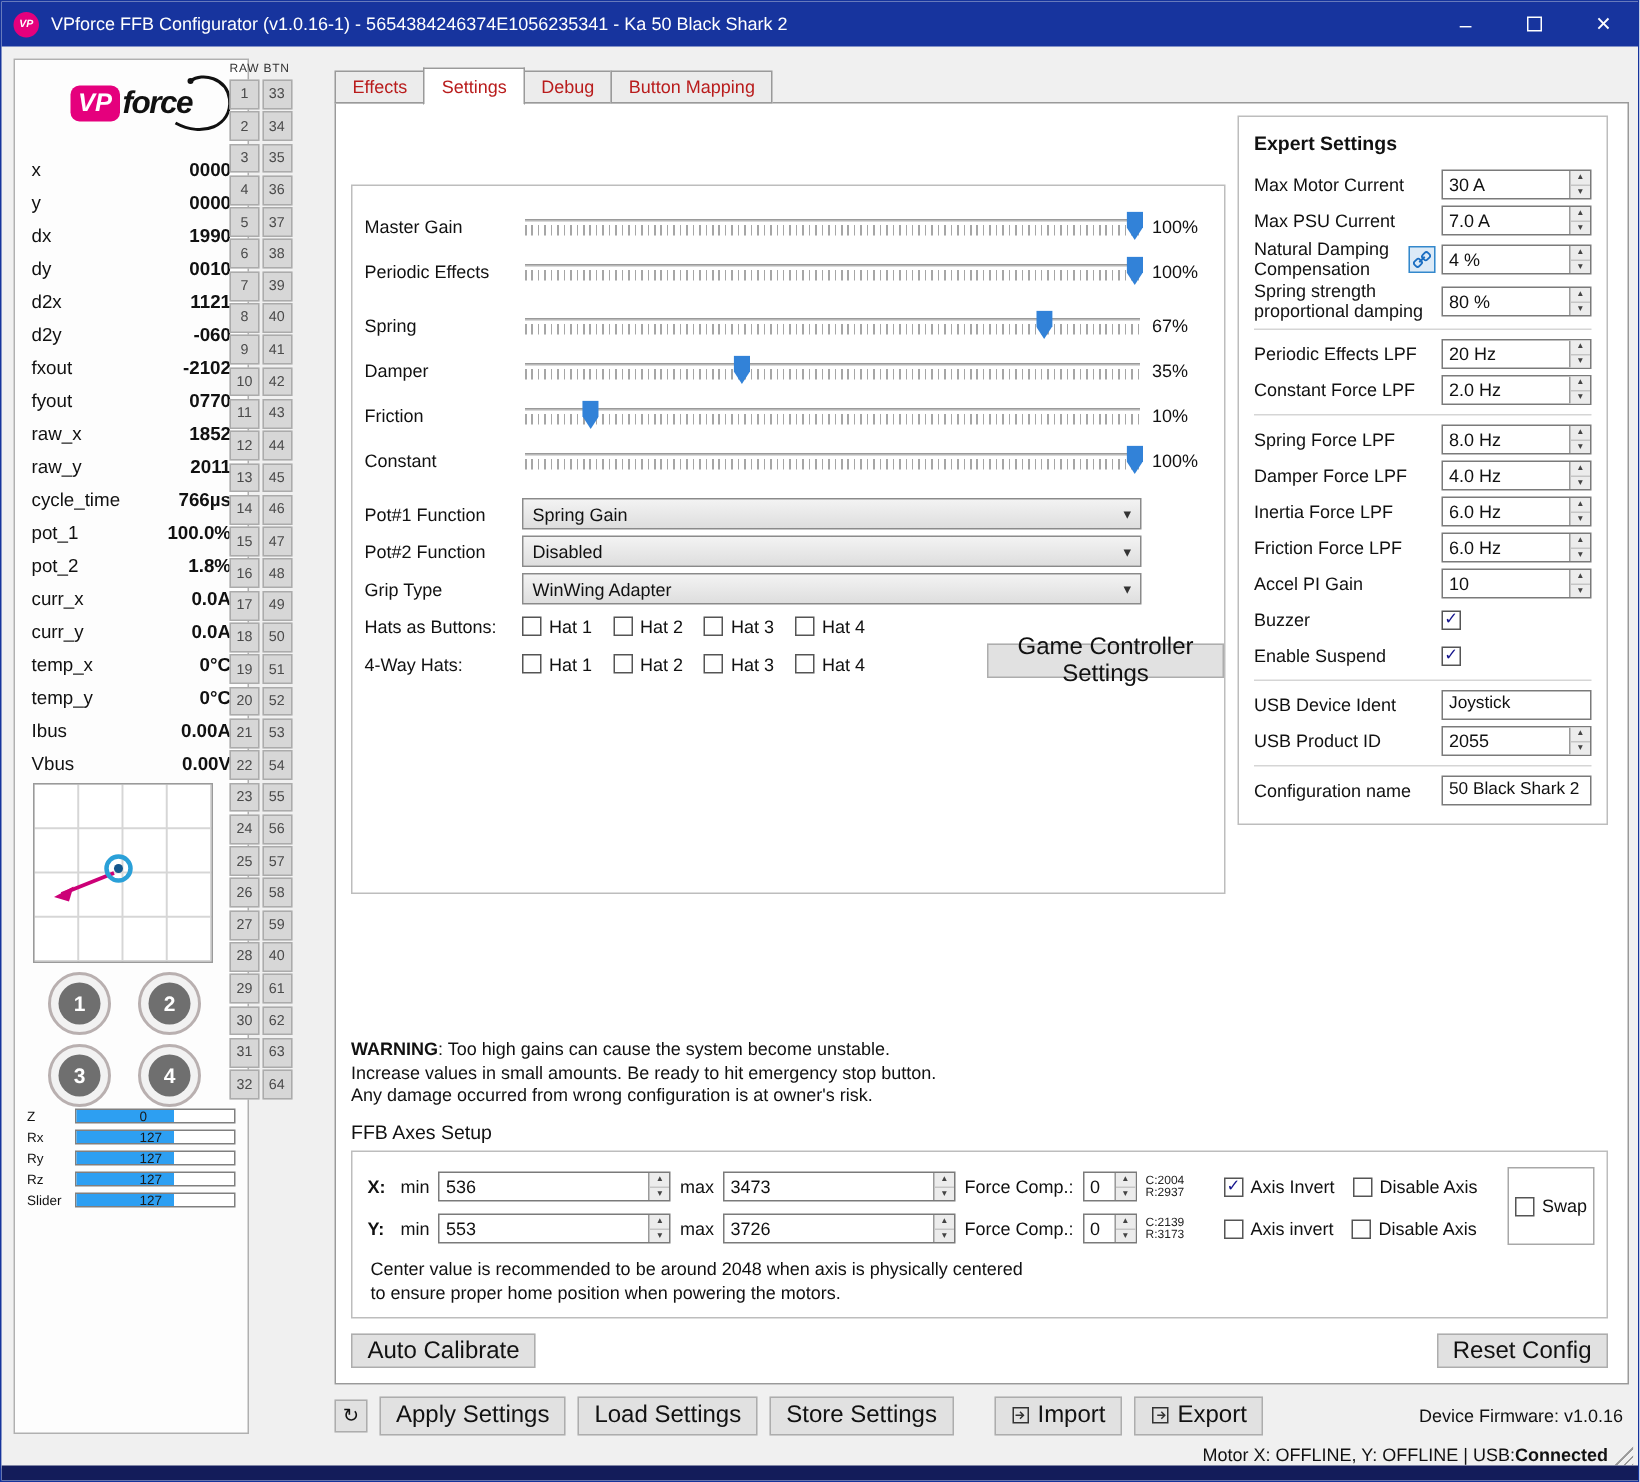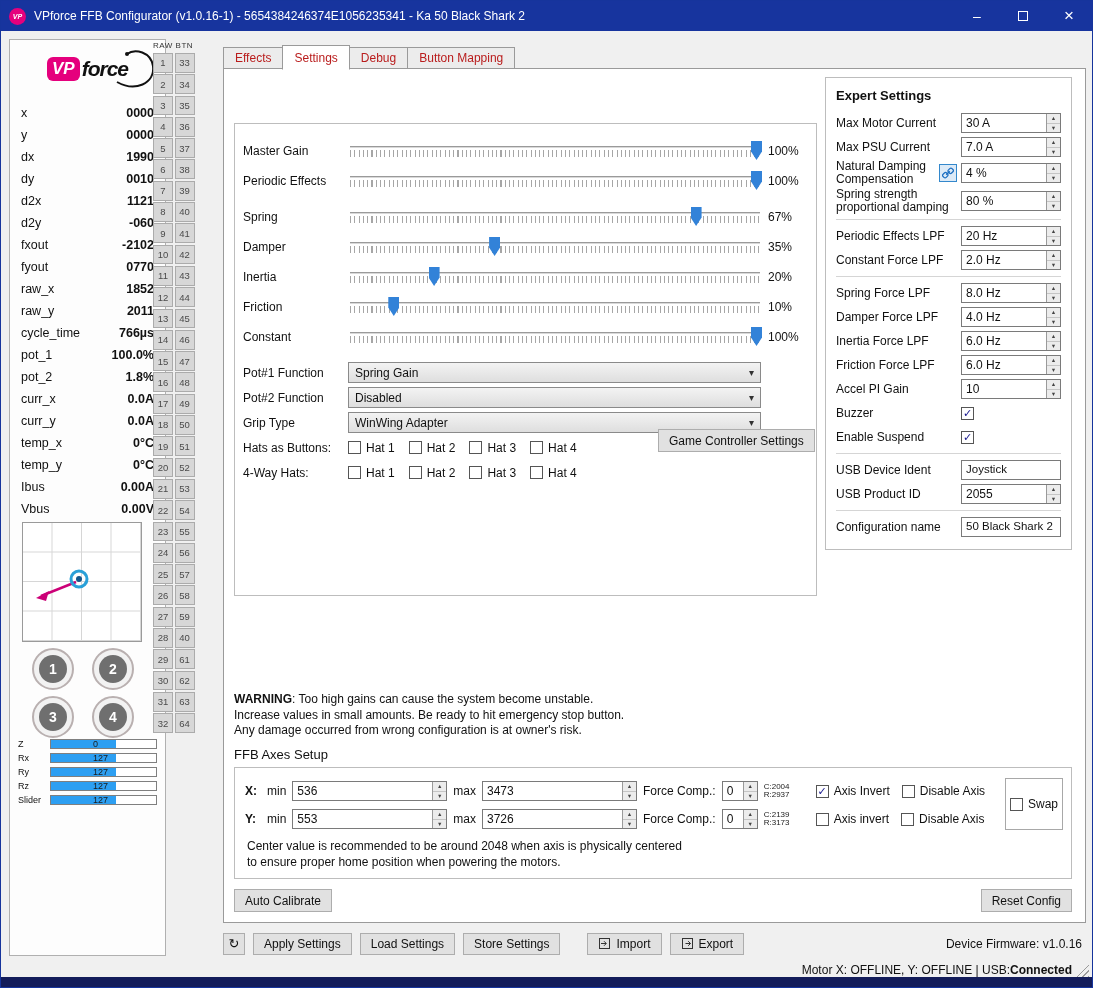--- a/index.html
+++ b/index.html
@@ -72,21 +72,21 @@
 
   
   .cb{display:inline-flex;align-items:center;gap:5px;}
   .cb-box{width:13px;height:13px;border:1px solid #555;background:#fff;font-size:11px;line-height:11px;text-align:center;color:#14148c;flex:0 0 auto;}
   .cb-label{font-size:12px;color:#111;white-space:nowrap;}
 
   .hat-row{display:flex;align-items:center;height:25px;}
   .hat-label{width:105px;font-size:12px;color:#111;flex:0 0 auto;}
   .hats{display:flex;gap:14px;}
 
-  .btn{background:#e1e1e1;border:1px solid #adadad;font-size:12px;color:#111;padding:3px 10px;display:inline-flex;align-items:center;gap:5px;justify-content:center;}
+  .btn{background:#e1e1e1;border:1px solid #adadad;font-size:16px;color:#111;padding:3px 10px;display:inline-flex;align-items:center;gap:5px;justify-content:center;}
   .gcs{position:absolute;left:423px;top:305px;height:23px;}
 
   
   .x-row{display:flex;align-items:center;min-height:24px;padding:1px 0;}
   .x-label{flex:1;font-size:12px;color:#111;padding-right:4px;line-height:13px;}
   .x-div{border-top:1px solid #d5d5d5;margin:4px 0;}
   .x-ctl{width:100px;display:flex;align-items:center;}
   .spin{width:100px;height:20px;border:1px solid #7a7a7a;background:#fff;display:flex;align-items:stretch;flex:0 0 auto;}
   .spin-val{flex:1;font-size:12px;color:#111;padding:2px 4px;white-space:nowrap;overflow:hidden;}
   .spin-btns{width:14px;border-left:1px solid #9a9a9a;display:flex;flex-direction:column;background:#ececec;}
@@ -404,29 +404,20 @@
           <div class="slider-row">
             <span class="slider-label">Damper</span>
             <span class="slider-track">
               <span class="groove"></span>
               <span class="ticks"></span>
               <span class="handle" style="left: calc(35% - 3.8px);"></span>
             </span>
             <span class="slider-value">35%</span>
           </div>
           <div class="slider-row">
-            <span class="slider-label">Inertia</span>
-            <span class="slider-track">
-              <span class="groove"></span>
-              <span class="ticks"></span>
-              <span class="handle" style="left: calc(20% - 2.2px);"></span>
-            </span>
-            <span class="slider-value">20%</span>
-          </div>
-          <div class="slider-row">
             <span class="slider-label">Friction</span>
             <span class="slider-track">
               <span class="groove"></span>
               <span class="ticks"></span>
               <span class="handle" style="left: calc(10% - 1.1px);"></span>
             </span>
             <span class="slider-value">10%</span>
           </div>
           <div class="slider-row">
             <span class="slider-label">Constant</span>

